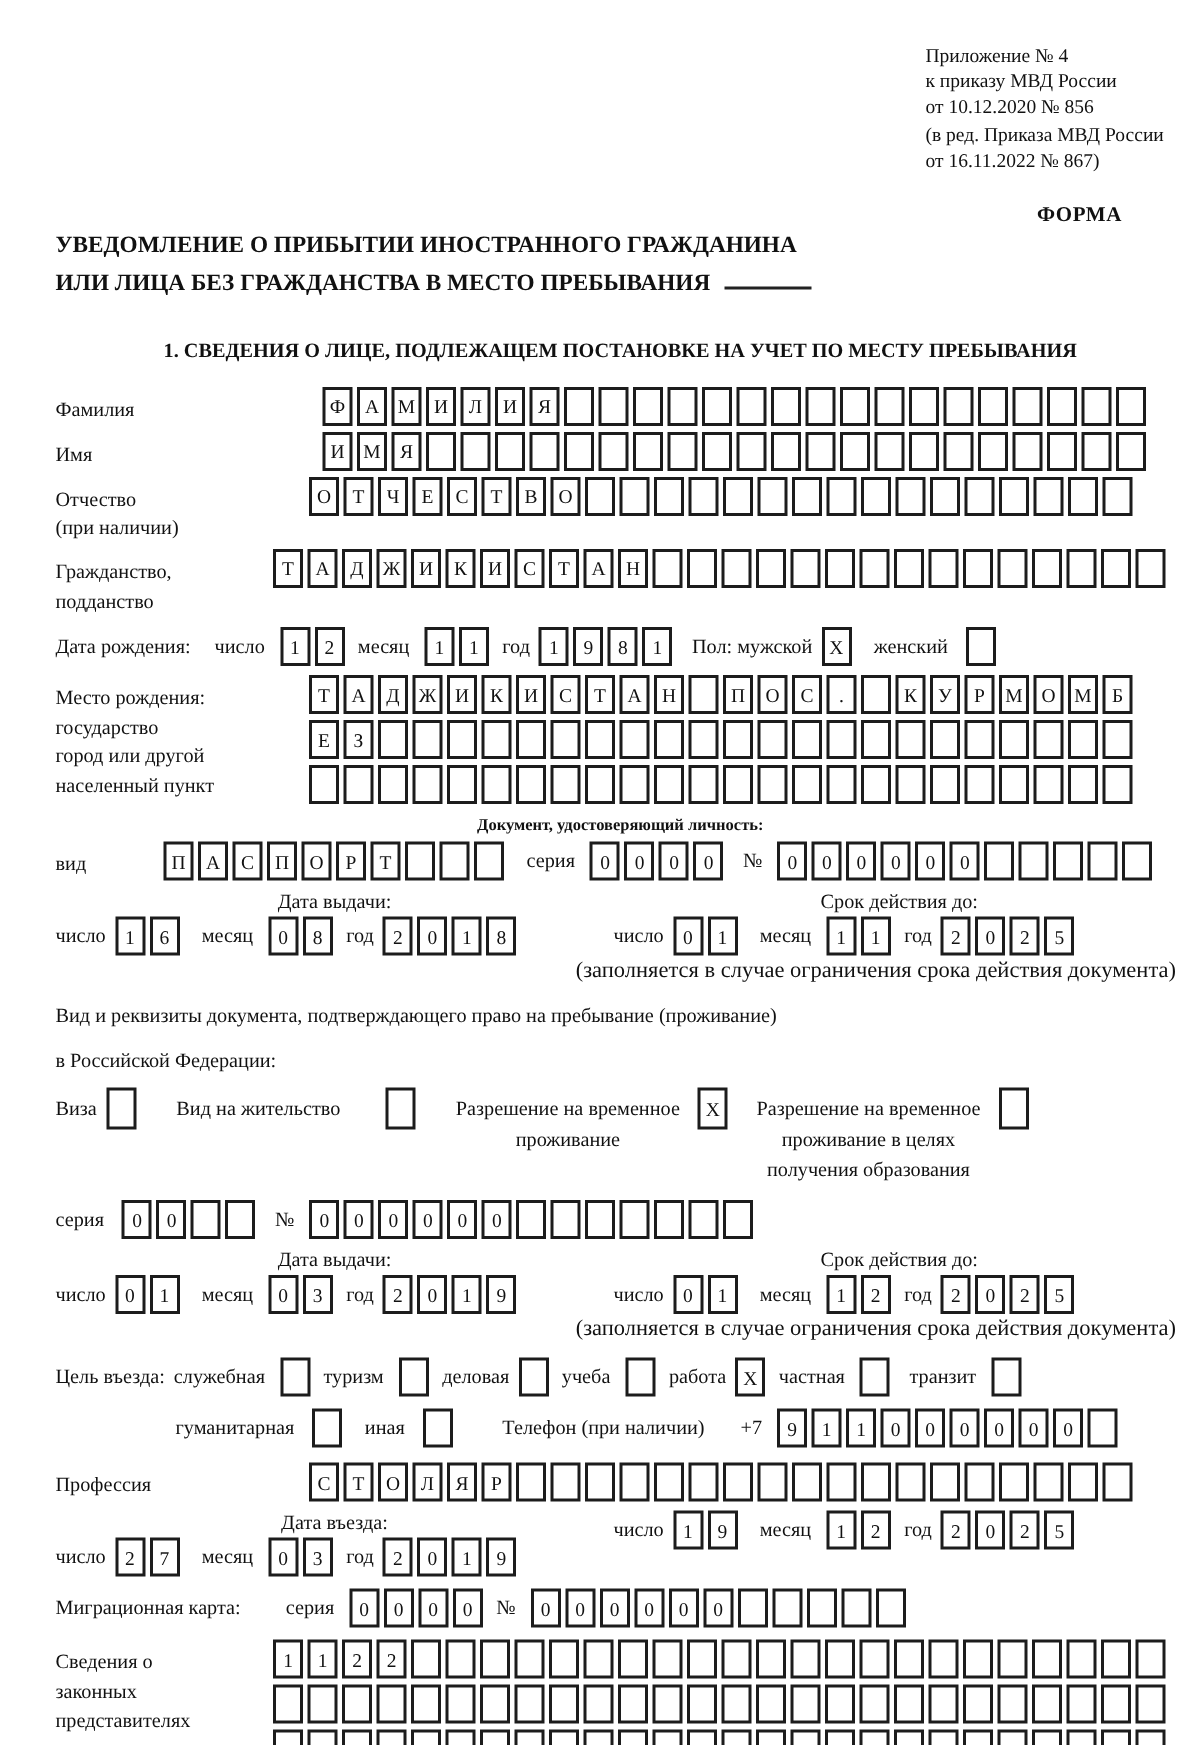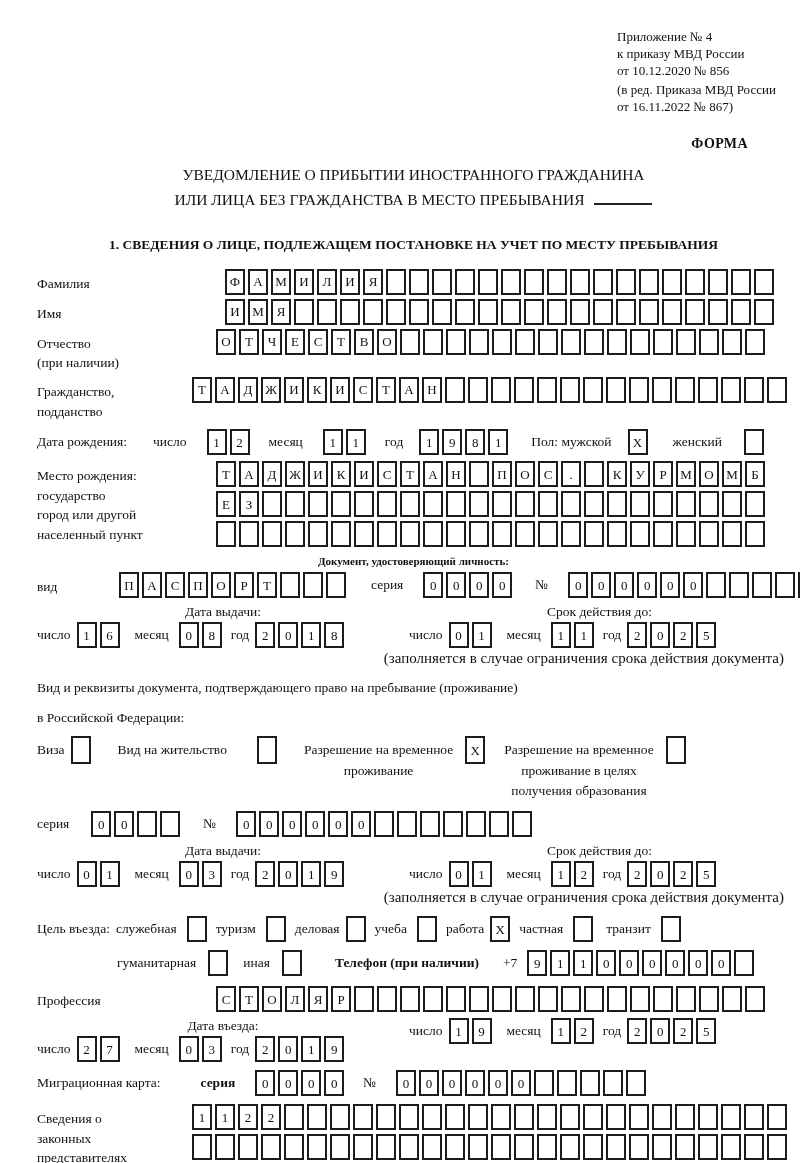--- a/index.html
+++ b/index.html
@@ -5,39 +5,39 @@
   html,body{margin:0;padding:0;background:#fff;}
   .page{
     width:800px;min-height:1163px;box-sizing:border-box;
     padding:28px 10px 16px 37px;
     font-family:"Liberation Serif","DejaVu Serif",serif;
     color:#111;font-size:13.5px;background:#fff;position:relative;
   }
   .hdr{margin-left:580px;line-height:1.32;font-size:13px;}
   .hdr .sub{font-size:13px;margin-top:3px;line-height:1.3;}
   .forma{text-align:right;padding-right:42px;font-weight:bold;font-size:14px;margin-top:20px;letter-spacing:.4px;}
-  .title{margin-top:11px;text-align:center;font-weight:normal;font-size:15.5px;line-height:1.6;}
+  .title{margin-top:0;text-align:left;font-weight:bold;font-size:15.5px;line-height:1.6;}
   .uline{display:inline-block;width:58px;border-bottom:2px solid #222;height:12px;margin-left:10px;}
   .sec{font-weight:bold;font-size:13.5px;text-align:center;margin:24px 0 16px 0;}
-  .row{display:flex;align-items:flex-start;margin-bottom:4px;gap:10px;}
+  .row{display:flex;align-items:flex-start;margin-bottom:4px;}
   .lbl{padding-top:5px;line-height:1.45;}
   .w178{width:178px;flex:0 0 178px;}
   .w169{width:169px;flex:0 0 169px;}
   .w145{width:145px;flex:0 0 145px;}
   .w72{width:72px;flex:0 0 72px;}
   .cells{display:inline-flex;flex-wrap:nowrap;}
   .cell{
     display:inline-flex;width:20px;height:26px;box-sizing:border-box;
     border:2px solid #1c1c1c;margin-right:3px;align-items:center;justify-content:center;
     font-size:13px;line-height:1;background:#fff;
   }
   .stack > .cells{margin-bottom:4px;display:flex;}
   .t{padding-top:5px;}
   .ml6{margin-left:6px;}.ml10{margin-left:10px;}.ml12{margin-left:12px;}
-  .ml16{margin-left:16px;}.ml24{margin-left:24px;}.ml30{margin-left:30px;font-weight:bold;}
+  .ml16{margin-left:16px;}.ml24{margin-left:24px;}.ml30{margin-left:30px;}
   .center-b{text-align:center;font-weight:bold;font-size:11px;margin:4px 0 5px;}
   .dates-row{display:flex;margin-top:6px;}
   .dg1{width:372px;flex:0 0 372px;}
   .dg2{flex:1;}
   .dhead{text-align:center;font-size:13.5px;margin-bottom:2px;}
   .dline{display:flex;align-items:flex-start;}
   .note{text-align:right;font-size:15px;padding-right:6px;margin:2px 0 8px;}
   .plain{line-height:1.9;margin-top:4px;}
   .cbrow{display:flex;align-items:flex-start;margin:6px 0 10px;}
   .cbtext{text-align:center;line-height:1.5;padding-top:4px;}

